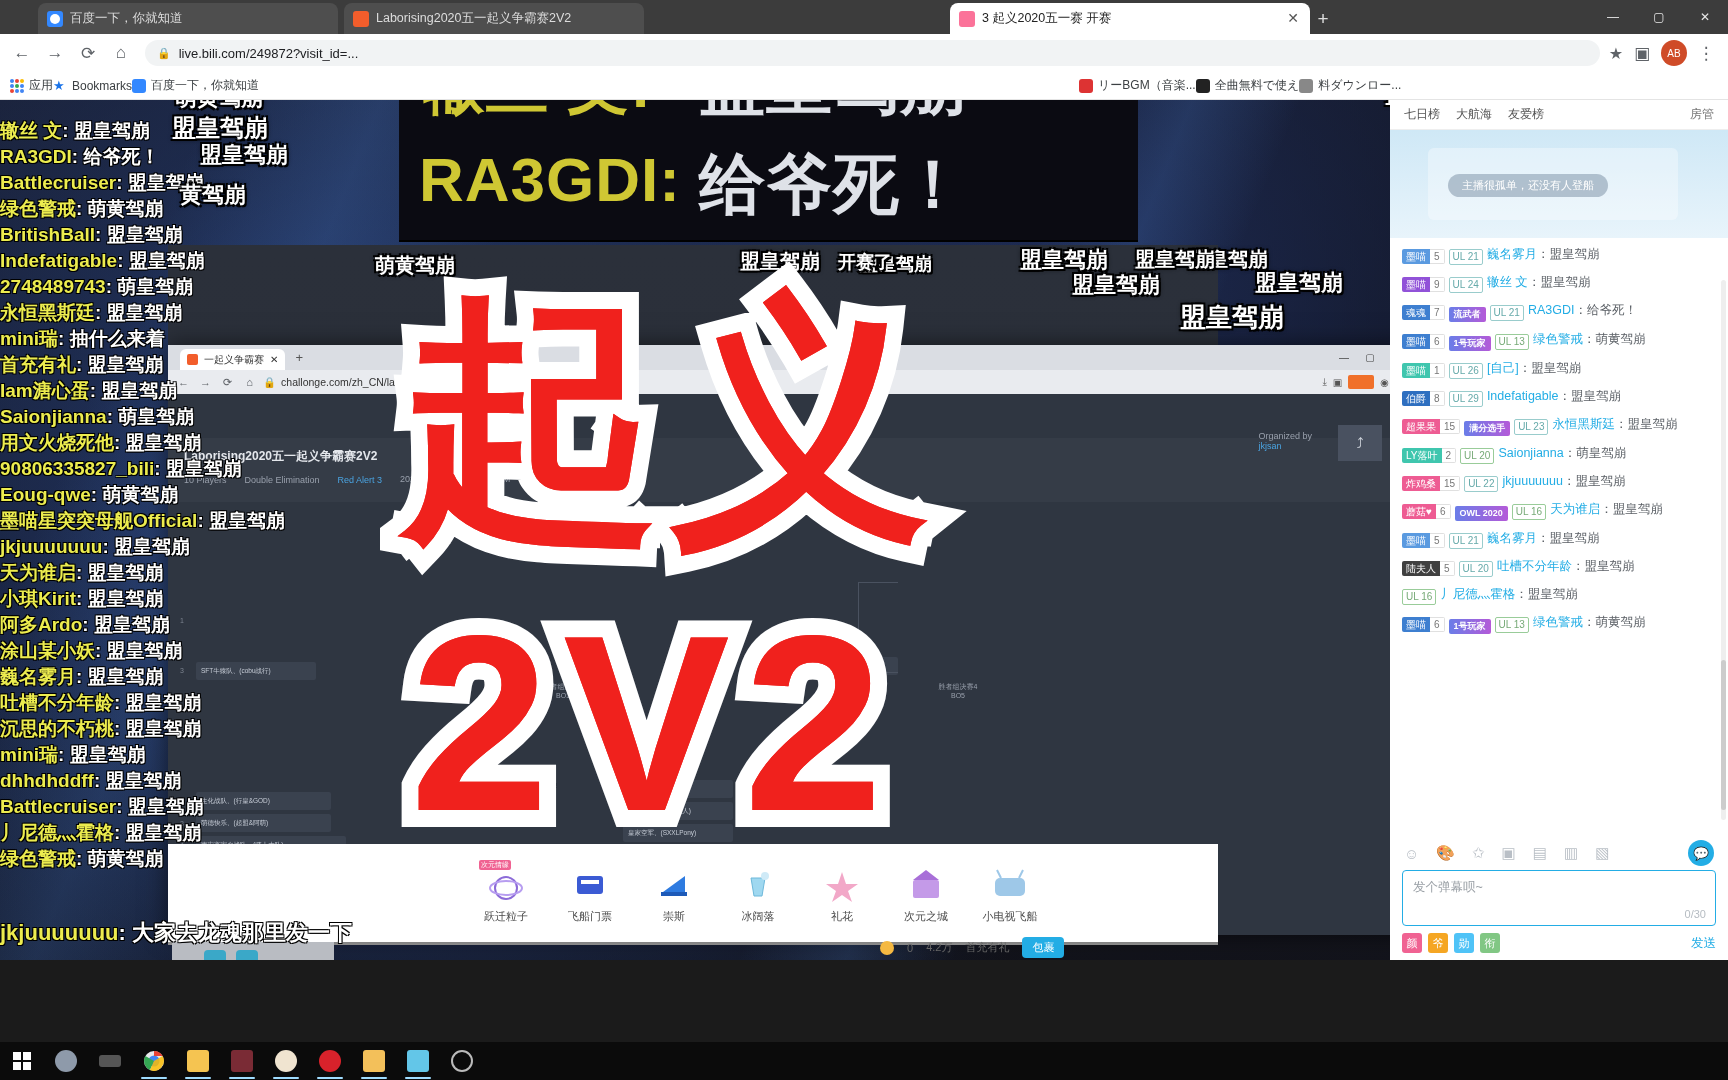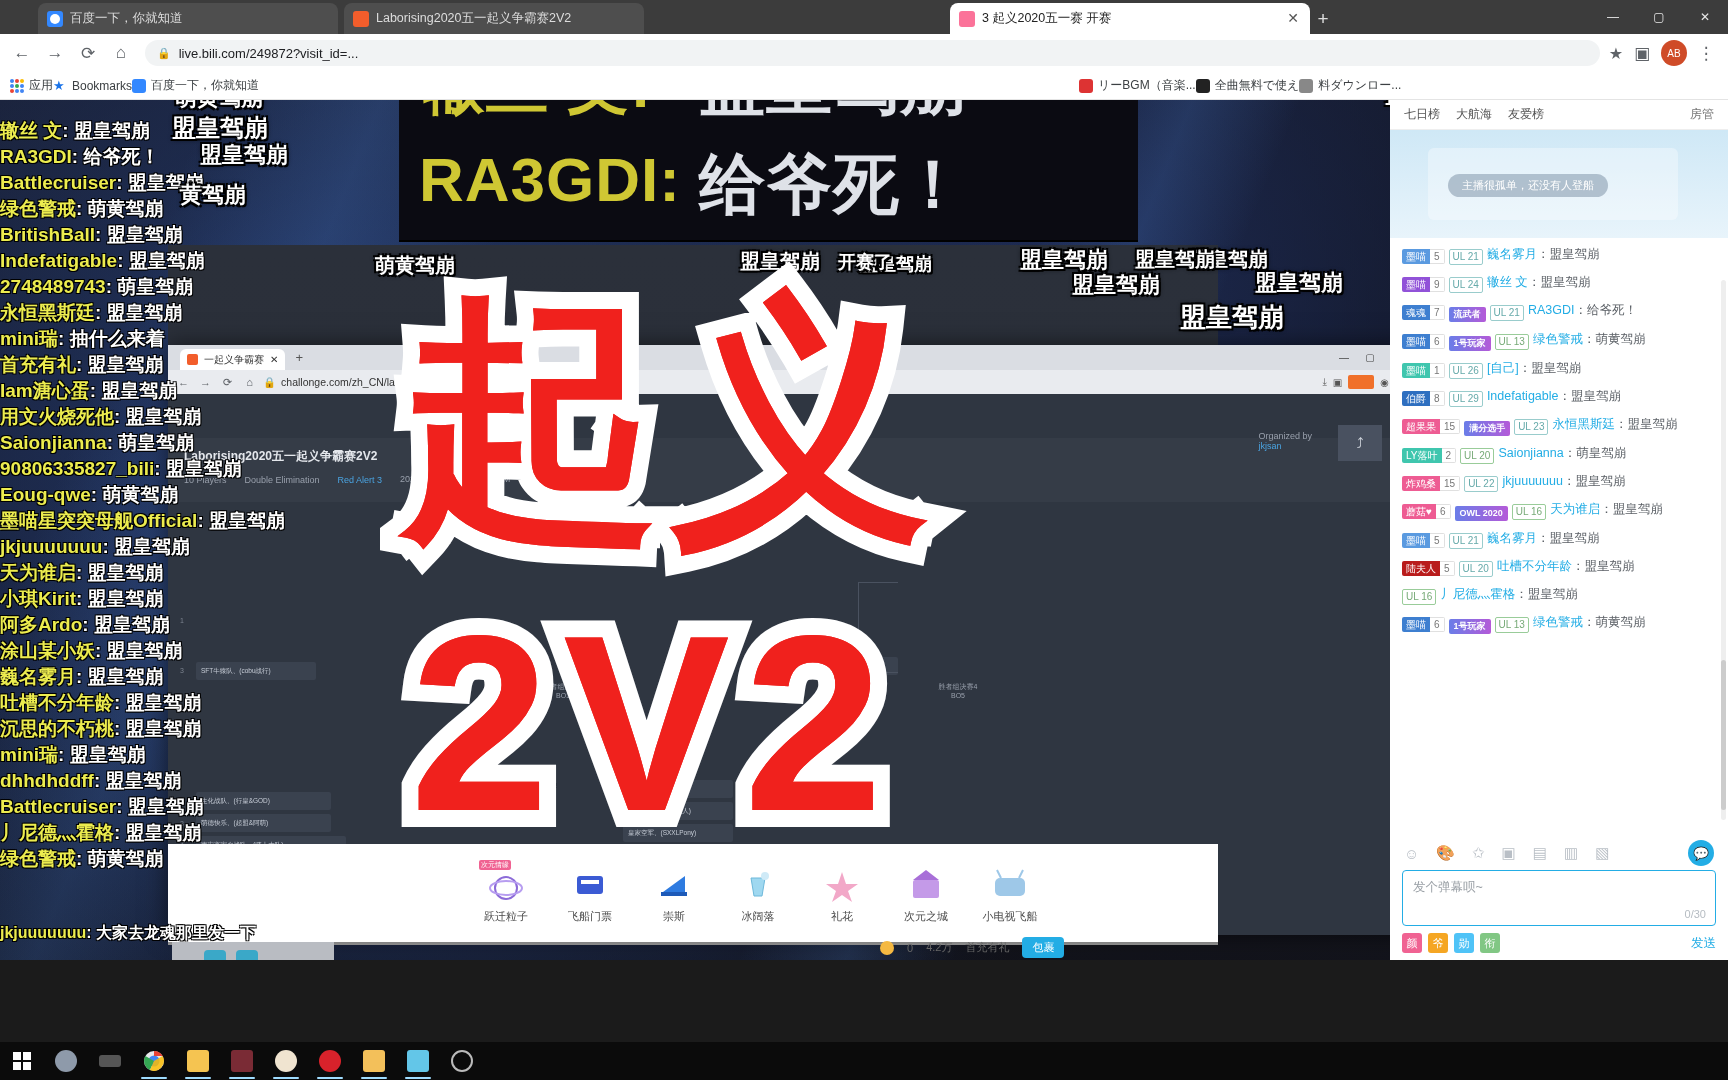--- a/index.html
+++ b/index.html
@@ -403,40 +403,40 @@
       <div class="dm"><span class="u">RA3GDI</span><span class="t">: </span><span class="t">给爷死！</span></div>
       <div class="dm"><span class="u">Battlecruiser</span><span class="t">: </span><span class="t">盟皇驾崩</span></div>
       <div class="dm"><span class="u">绿色警戒</span><span class="t">: </span><span class="t">萌黄驾崩</span></div>
       <div class="dm"><span class="u">BritishBall</span><span class="t">: </span><span class="t">盟皇驾崩</span></div>
       <div class="dm"><span class="u">Indefatigable</span><span class="t">: </span><span class="t">盟皇驾崩</span></div>
       <div class="dm"><span class="u">2748489743</span><span class="t">: </span><span class="t">萌皇驾崩</span></div>
       <div class="dm"><span class="u">永恒黑斯廷</span><span class="t">: </span><span class="t">盟皇驾崩</span></div>
       <div class="dm"><span class="u">mini瑞</span><span class="t">: </span><span class="t">抽什么来着</span></div>
       <div class="dm"><span class="u">首充有礼</span><span class="t">: </span><span class="t">盟皇驾崩</span></div>
       <div class="dm"><span class="u">Iam溏心蛋</span><span class="t">: </span><span class="t">盟皇驾崩</span></div>
+      <div class="dm"><span class="u">Saionjianna</span><span class="t">: </span><span class="t">萌皇驾崩</span></div>
       <div class="dm"><span class="u">用文火烧死他</span><span class="t">: </span><span class="t">盟皇驾崩</span></div>
-      <div class="dm"><span class="u">Saionjianna</span><span class="t">: </span><span class="t">萌皇驾崩</span></div>
       <div class="dm"><span class="u">90806335827_bili</span><span class="t">: </span><span class="t">盟皇驾崩</span></div>
       <div class="dm"><span class="u">Eoug-qwe</span><span class="t">: </span><span class="t">萌黄驾崩</span></div>
       <div class="dm"><span class="u">墨喵星突突母舰Official</span><span class="t">: </span><span class="t">盟皇驾崩</span></div>
       <div class="dm"><span class="u">jkjuuuuuuu</span><span class="t">: </span><span class="t">盟皇驾崩</span></div>
       <div class="dm"><span class="u">天为谁启</span><span class="t">: </span><span class="t">盟皇驾崩</span></div>
       <div class="dm"><span class="u">小琪Kirit</span><span class="t">: </span><span class="t">盟皇驾崩</span></div>
       <div class="dm"><span class="u">阿多Ardo</span><span class="t">: </span><span class="t">盟皇驾崩</span></div>
       <div class="dm"><span class="u">涂山某小妖</span><span class="t">: </span><span class="t">盟皇驾崩</span></div>
       <div class="dm"><span class="u">巍名雾月</span><span class="t">: </span><span class="t">盟皇驾崩</span></div>
       <div class="dm"><span class="u">吐槽不分年龄</span><span class="t">: </span><span class="t">盟皇驾崩</span></div>
       <div class="dm"><span class="u">沉思的不朽桃</span><span class="t">: </span><span class="t">盟皇驾崩</span></div>
       <div class="dm"><span class="u">mini瑞</span><span class="t">: </span><span class="t">盟皇驾崩</span></div>
       <div class="dm"><span class="u">dhhdhddff</span><span class="t">: </span><span class="t">盟皇驾崩</span></div>
       <div class="dm"><span class="u">Battlecruiser</span><span class="t">: </span><span class="t">盟皇驾崩</span></div>
       <div class="dm"><span class="u">丿尼德灬霍格</span><span class="t">: </span><span class="t">盟皇驾崩</span></div>
       <div class="dm"><span class="u">绿色警戒</span><span class="t">: </span><span class="t">萌黄驾崩</span></div>
     </div>
-  <div class="dm" style="position:absolute;left:0;top:920px;font-size:16px;text-align:right;">
+  <div class="dm" style="position:absolute;left:0;top:920px;font-size:22px;text-align:right;">
     <span class="u">jkjuuuuuuu</span><span class="t">: </span><span class="t">大家去龙魂那里发一下</span>
   </div>
 
   <div id="float-layer">
       <div class="float-dm" style="left: 400px; top: 10px; font-size: 22px;">盟皇驾崩</div>
       <div class="float-dm" style="left: 700px; top: 8px; font-size: 22px;">萌黄驾崩</div>
       <div class="float-dm" style="left: 1010px; top: 8px; font-size: 22px;">盟皇驾崩</div>
       <div class="float-dm" style="left: 1395px; top: 5px; font-size: 26px;">盟皇驾崩</div>
       <div class="float-dm" style="left: 1378px; top: 42px; font-size: 24px;">盟皇驾崩</div>
       <div class="float-dm" style="left: 175px; top: 83px; font-size: 22px;">萌黄驾崩</div>
@@ -603,21 +603,21 @@
           </span><span class="ul">UL 22</span><span class="uname">jkjuuuuuuu</span><span class="msgtxt">：盟皇驾崩</span></div>
         <div class="msg"><span class="badge">
             <span class="bn" style="background: rgb(238, 92, 147);">蘑菇♥</span>
             <span class="bl">6</span>
           </span><span class="medal" style="background: linear-gradient(90deg, rgb(106, 125, 232), rgb(180, 90, 216));">OWL 2020</span><span class="ul g">UL 16</span><span class="uname">天为谁启</span><span class="msgtxt">：盟皇驾崩</span></div>
         <div class="msg"><span class="badge">
             <span class="bn" style="background: rgb(90, 154, 224);">墨喵</span>
             <span class="bl">5</span>
           </span><span class="ul">UL 21</span><span class="uname">巍名雾月</span><span class="msgtxt">：盟皇驾崩</span></div>
         <div class="msg"><span class="badge">
-            <span class="bn" style="background: #b91c1c;">陆夫人</span>
+            <span class="bn" style="background: #404040;">陆夫人</span>
             <span class="bl">5</span>
           </span><span class="ul">UL 20</span><span class="uname">吐槽不分年龄</span><span class="msgtxt">：盟皇驾崩</span></div>
         <div class="msg"><span class="ul g">UL 16</span><span class="uname">丿尼德灬霍格</span><span class="msgtxt">：盟皇驾崩</span></div>
         <div class="msg"><span class="badge">
             <span class="bn" style="background: rgb(62, 127, 208);">墨喵</span>
             <span class="bl">6</span>
           </span><span class="medal" style="background: linear-gradient(90deg, rgb(106, 125, 232), rgb(180, 90, 216));">1号玩家</span><span class="ul g">UL 13</span><span class="uname">绿色警戒</span><span class="msgtxt">：萌黄驾崩</span></div>
       </div>
     <div class="chat-scrollbar">
         <i></i>

